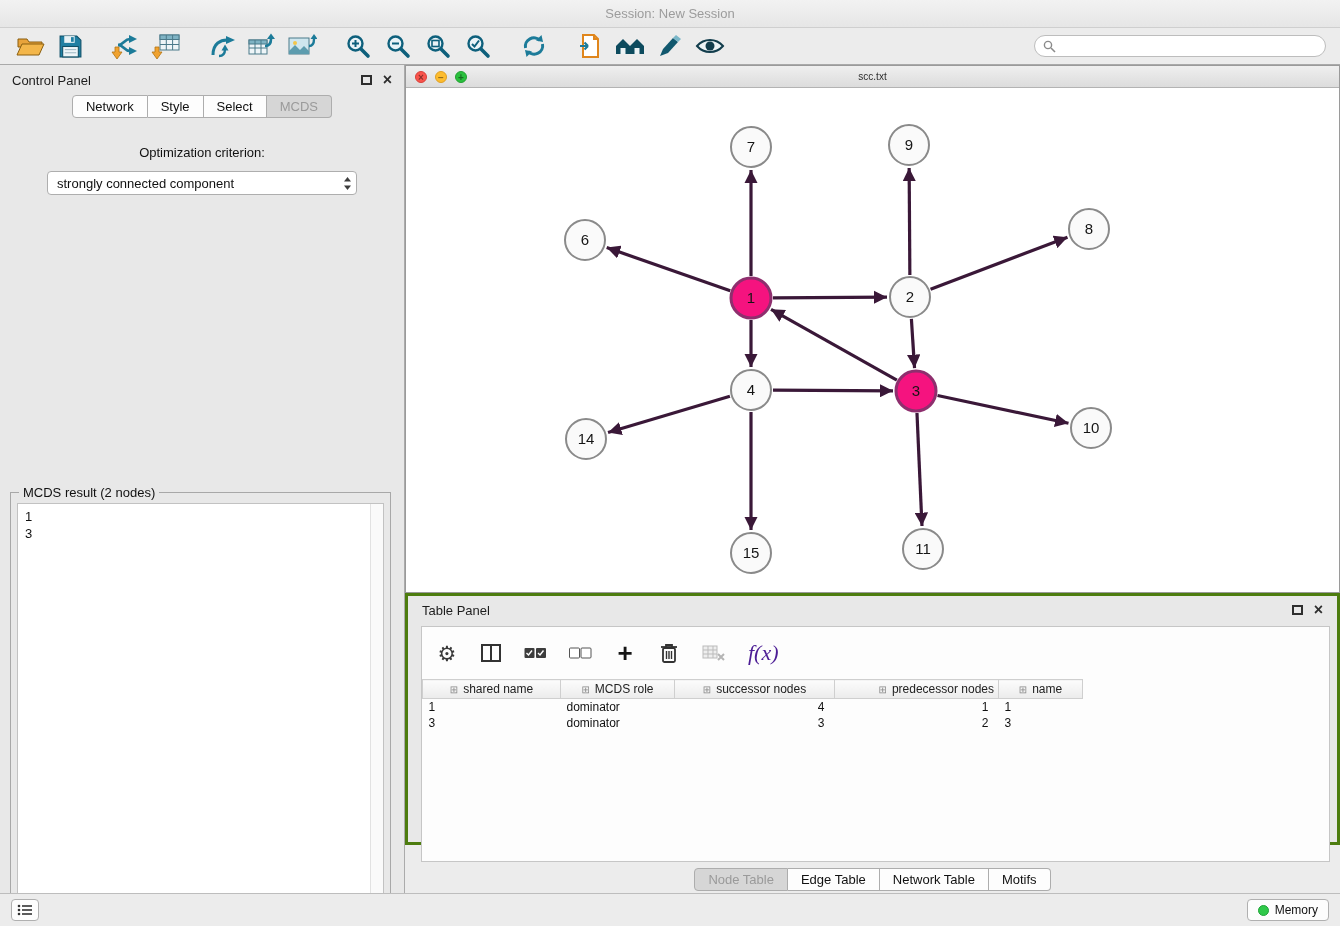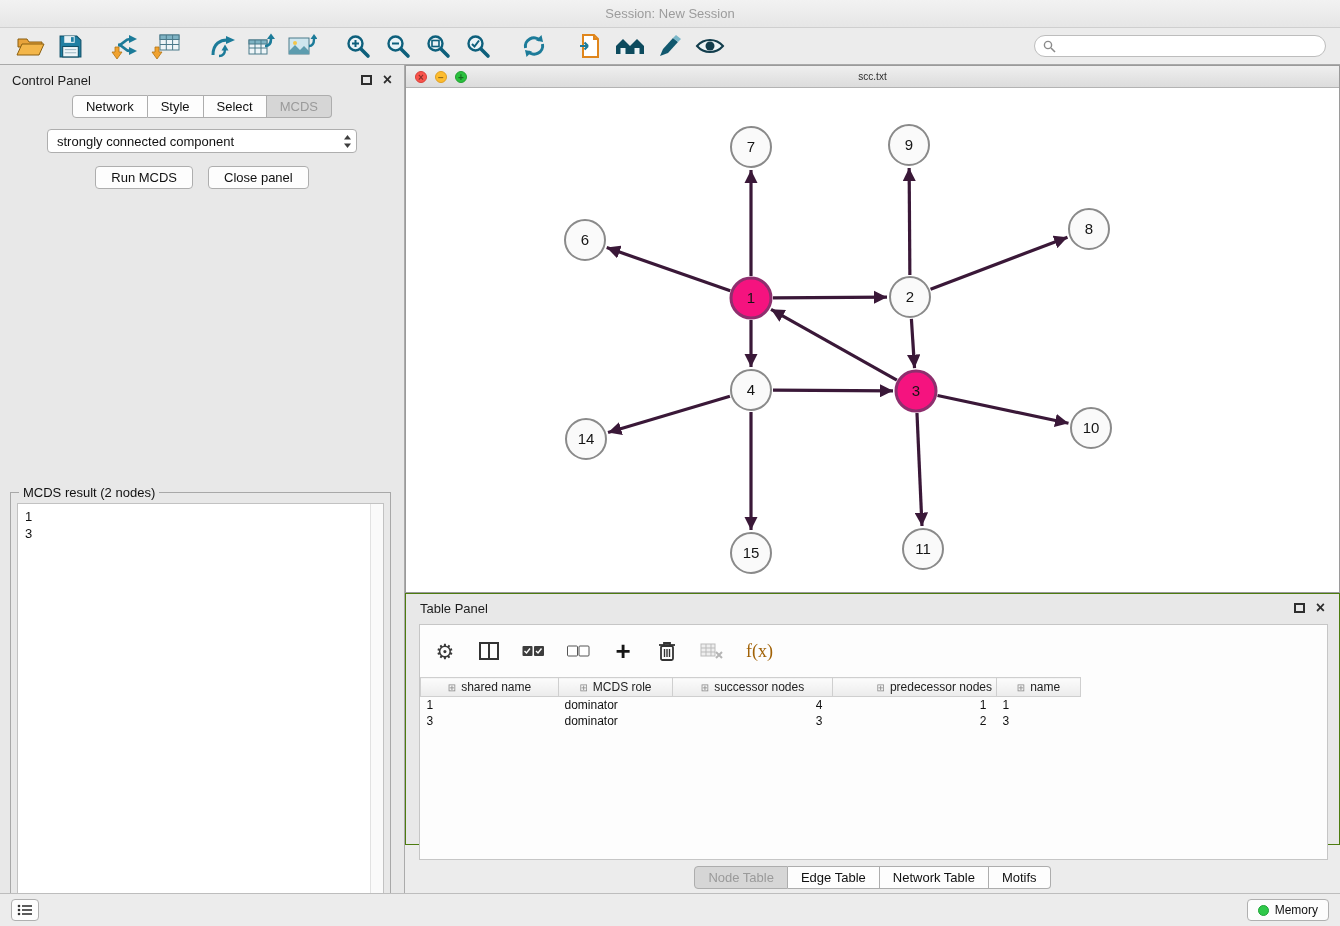--- a/index.html
+++ b/index.html
@@ -65,30 +65,30 @@
     color:rgba(0,0,0,0.45); font-weight:bold; }
   .light.red { background:#f9544c; border:1px solid #d8403a; }
   .light.yellow { background:#fdbc2e; border:1px solid #dfa024; }
   .light.green { background:#2ac03d; border:1px solid #23a033; }
   .net-canvas { position:relative; width:933px; height:504px; background:#fff; }
   svg.graph { width:933px; height:504px; display:block; }
   .graph text { font-family:"Liberation Sans",sans-serif; }
 
   
   .table-panel { position:absolute; left:405px; top:593px; width:935px; height:252px;
-    background:#e8e8e8; border:1px solid #4d7c0f; }
+    background:#e8e8e8; border:3px solid #4d7c0f; }
   .tp-header { height:28px; display:flex; align-items:center; padding:0 14px; font-size:13px; color:#1d1d1d; }
   .tp-body { position:absolute; left:13px; top:30px; width:909px; height:236px; background:#fdfdfd;
     border:1px solid #c6c6c6; overflow:hidden; }
   .tp-toolbar { height:52px; display:flex; align-items:center; padding:0 14px; gap:22px; }
   .tp-tool { display:flex; align-items:center; justify-content:center; min-width:22px; height:30px;
     background:transparent; border:none; }
   .gear-glyph { font-size:21px; color:#3a3a3a; line-height:1; }
   .plus-glyph { font-size:26px; font-weight:bold; color:#161616; line-height:1; }
-  .fx-glyph { font-family:"Liberation Serif",serif; font-size:18px; color:#a16207; }
+  .fx-glyph { font-family:"Liberation Serif",serif; font-style:italic; font-size:22px; color:#4c1d95; }
 
   table.tbl { border-collapse:collapse; font-size:12px; color:#111; table-layout:fixed; }
   .tbl th { background:linear-gradient(#fcfcfc,#ebebeb); border:1px solid #cfcfcf; font-weight:normal;
     padding:2px 4px; font-size:12px; color:#222; text-align:center; white-space:nowrap; overflow:hidden; }
   .th-icon { color:#8a8a8a; font-size:10px; margin-right:5px; }
   .tbl td { padding:1px 10px 1px 6px; height:16px; white-space:nowrap; overflow:hidden; }
 
   .tp-tabs { position:absolute; left:0; right:0; top:272px; display:flex; justify-content:center; }
 
   
@@ -260,32 +260,29 @@
         <span class="close-x">×</span>
       </span>
     </div>
     <div class="seg-tabs">
       <div class="seg-tab">Network</div>
       <div class="seg-tab">Style</div>
       <div class="seg-tab">Select</div>
       <div class="seg-tab active">MCDS</div>
     </div>
 
+    <div class="opt-label">Optimization criterion:</div>
     <div class="dropdown">
       <span>strongly connected component</span>
       <span class="dd-arrows">
         <svg width="9" height="15" viewBox="0 0 9 15">
           <path d="M4.5 1 L8 5.5 H1 Z" fill="#3d3d3d"></path>
           <path d="M4.5 14 L1 9.5 H8 Z" fill="#3d3d3d"></path>
         </svg>
       </span>
-    </div>
-    <div class="btn-row">
-      <button class="push-btn">Run MCDS</button>
-      <button class="push-btn">Close panel</button>
     </div>
 
     <div class="result-group">
       <div class="result-legend">MCDS result (2 nodes)</div>
       <div class="result-box">
         <div class="result-text" id="result-text">1
 3</div>
         <div class="result-scrollbar"></div>
       </div>
     </div>

